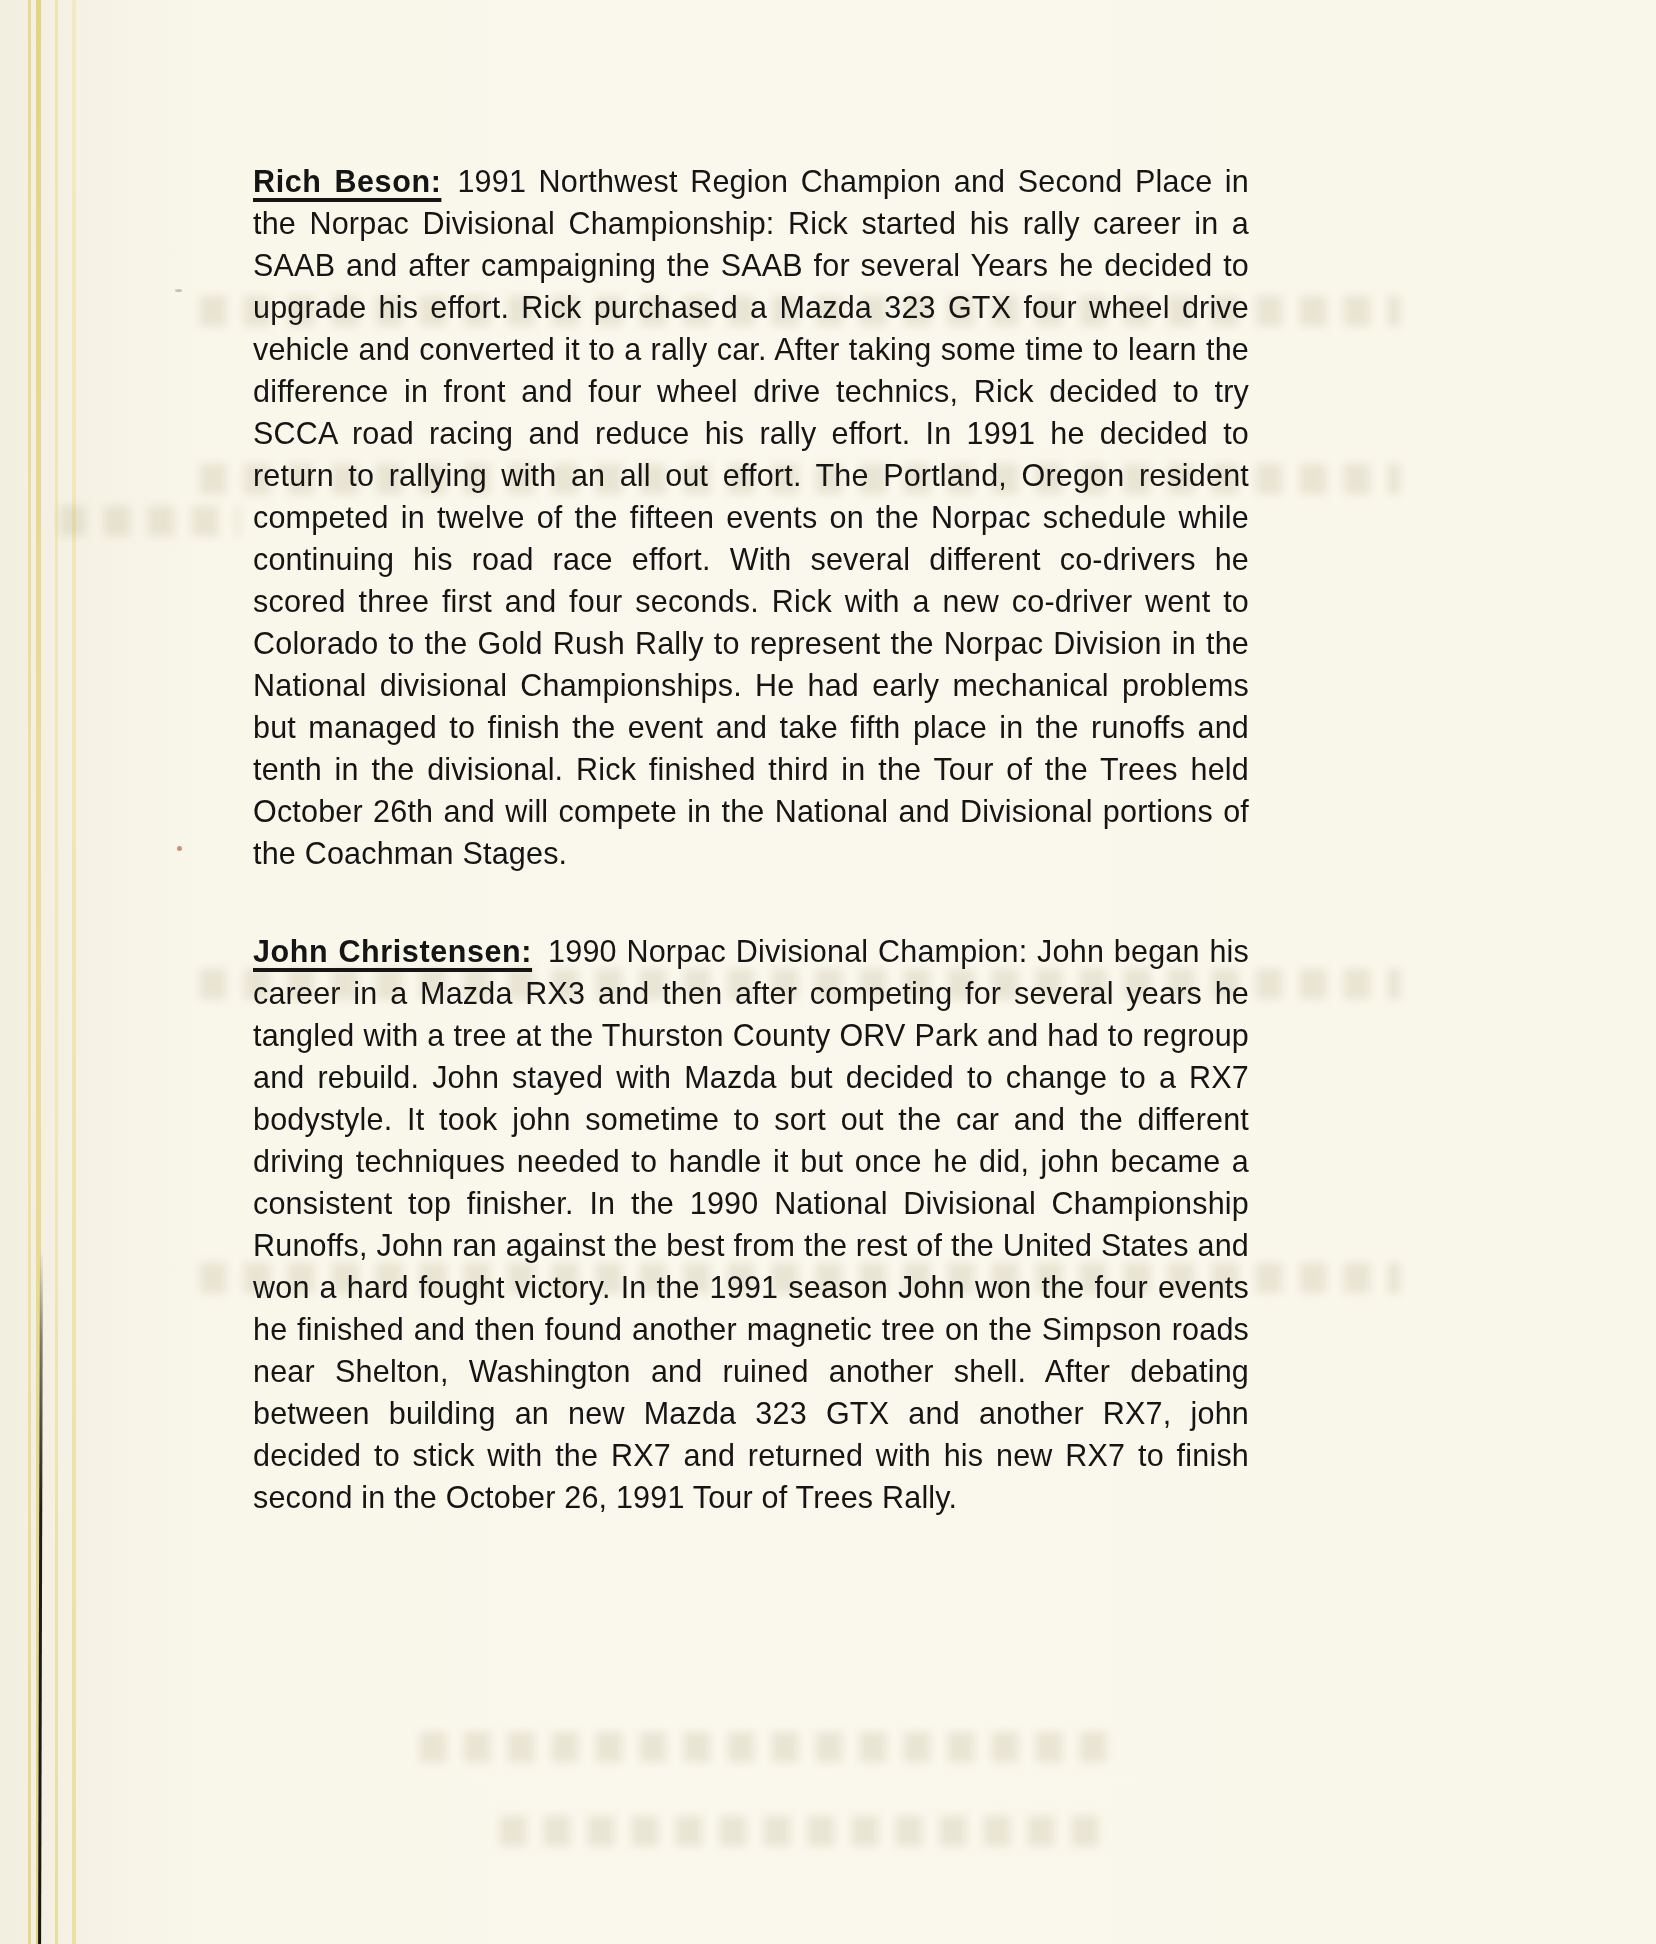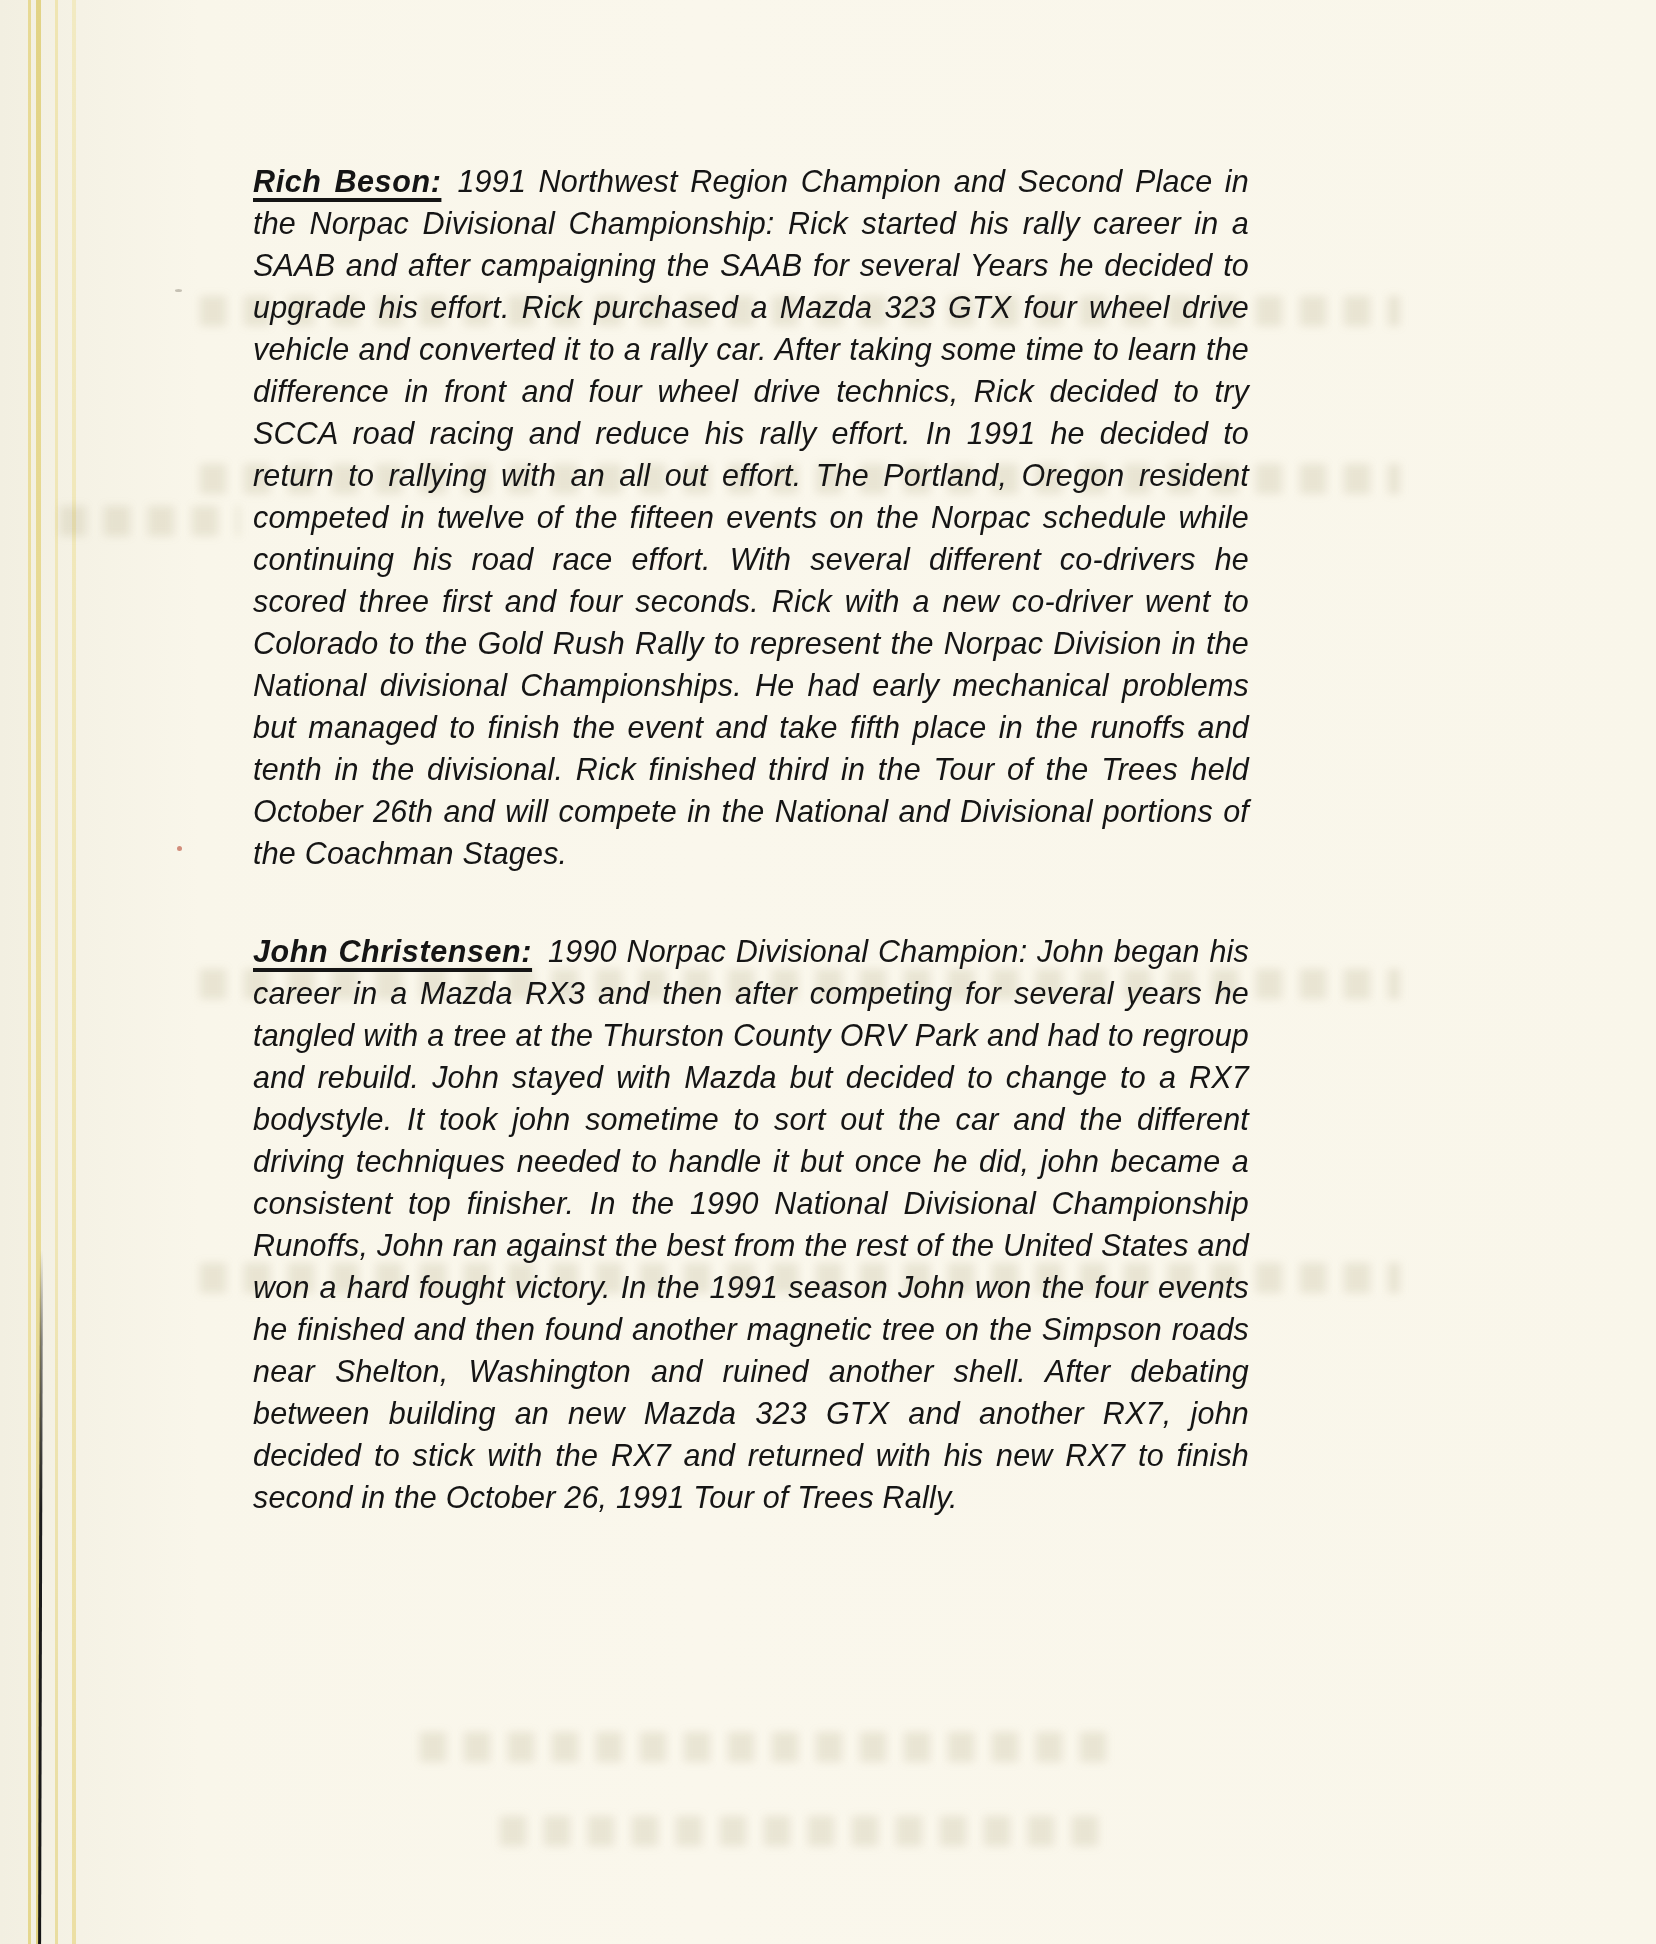--- a/index.html
+++ b/index.html
@@ -11,21 +11,20 @@
     height: 1944px;
     overflow: hidden;
     background: #f8f5e9;
     font-family: "Liberation Sans", sans-serif;
   }
   .page {
     position: relative;
     width: 1656px;
     height: 1944px;
     background: linear-gradient(90deg, #f2efe1 0px, #f5f2e5 80px, #f9f6ea 200px, #faf7ec 700px, #f9f6ea 1656px);
-    font-style: italic;
   }
   
   .edge-line {
     position: absolute;
     top: 0;
     height: 100%;
   }
   .edge-line.l1 { left: 28px; width: 3px; background: linear-gradient(180deg, #e7d994, #eee2a8 60%, #e5d78e); }
   .edge-line.l2 { left: 36px; width: 5px; background: linear-gradient(180deg, #e2d385, #ecdf9f 50%, #dfd07e); }
   .edge-line.l3 { left: 55px; width: 3px; background: linear-gradient(180deg, #efe5b2, #f1e8bc 55%, #e9dda0); }

